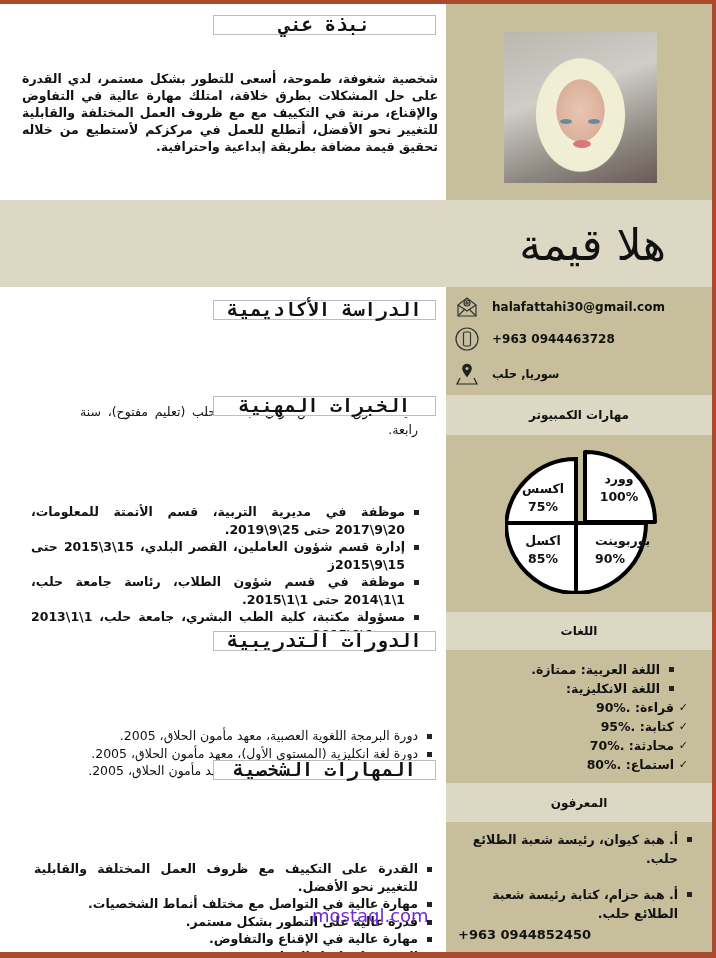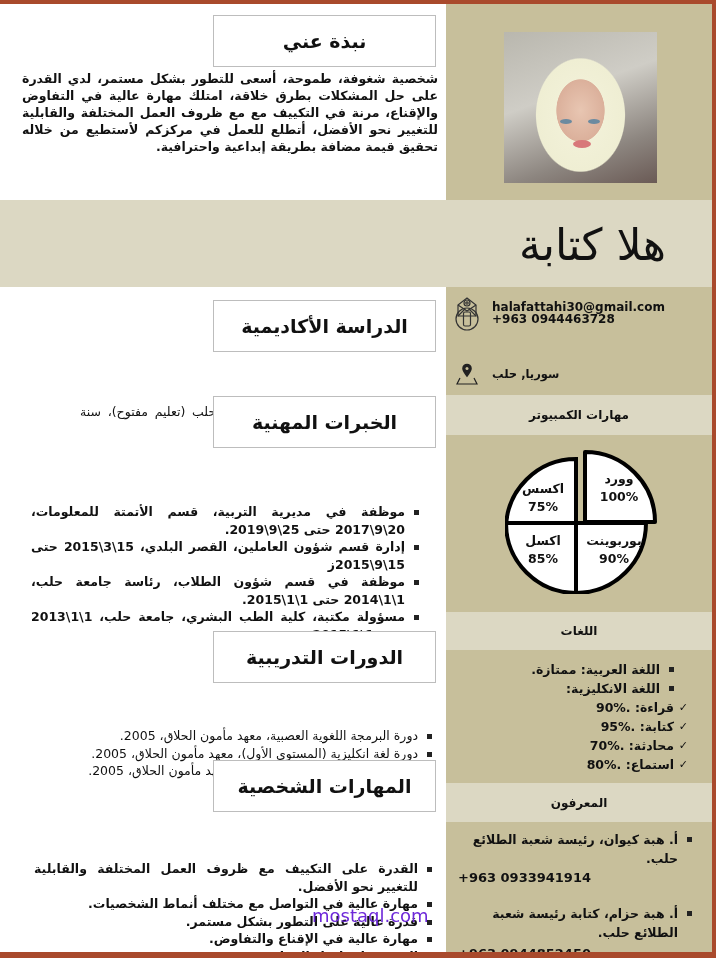--- a/index.html
+++ b/index.html
@@ -16,21 +16,21 @@
   .name-band { position: absolute; left: 0; top: 200px; width: 712px; height: 87px; background: #dcd8c3; }
   .name-text { position: absolute; right: 50px; top: 215px; font-size: 44px; font-family: "DejaVu Sans", sans-serif; font-weight: 400; color: #111; line-height: 60px; }
 
   .photo { position: absolute; left: 504px; top: 32px; width: 153px; height: 151px; overflow: hidden;
     background: radial-gradient(ellipse 34px 44px at 50% 52%, #e8c6b2 0%, #dbb09b 70%, transparent 72%),
                 radial-gradient(ellipse 55px 70px at 50% 55%, #f4f3dc 0%, #efeed3 80%, transparent 82%),
                 linear-gradient(160deg, #b9b7ae 0%, #cfcdc6 40%, #8d8680 75%, #6a5a55 100%); }
   .photo .lips { position: absolute; left: 69px; top: 108px; width: 18px; height: 8px; background: #d8787a; border-radius: 50%; }
   .photo .eye { position: absolute; top: 87px; width: 12px; height: 5px; background: #6b8aa0; border-radius: 50%; }
 
-  .sec-box { position: absolute; left: 213px; width: 223px; height: 52px; border: 1px solid #bdbdbd; background: #fff; display: flex; align-items: center; justify-content: center; }
+  .sec-box { position: absolute; left: 213px; width: 223px; height: 20px; border: 1px solid #bdbdbd; background: #fff; display: flex; align-items: center; justify-content: center; font-family: Liberation Mono, monospace; }
   .sec-box span { font-size: 19px; font-weight: 700; color: #111; }
 
   .para { position: absolute; left: 22px; width: 416px; font-size: 12.5px; font-weight: 700; line-height: 17px; text-align: justify; color: #111; }
 
   ul.list { position: absolute; list-style: none; font-size: 12.5px; font-weight: 700; line-height: 17.5px; color: #111; margin-top: 46px; }
   ul.list li { position: relative; padding-right: 16px; text-align: justify; }
   ul.list li::before { content: ""; position: absolute; right: 2px; top: 7px; width: 5px; height: 5px; background: #222; }
   ul.list.light li { font-weight: 400; }
 
   .contact-row { position: absolute; right: 12px; width: 250px; height: 30px; display: flex; align-items: center; justify-content: flex-end; gap: 12px; }
@@ -69,35 +69,35 @@
     <div class="eye" style="left:84px"></div>
     <div class="lips"></div>
   </div>
 
   <div class="sec-box" style="top:15px">
     <span>نبذة عني</span>
   </div>
   <p class="para" style="top:70px">شخصية شغوفة، طموحة، أسعى للتطور بشكل مستمر، لدي القدرة على حل المشكلات بطرق خلاقة، امتلك مهارة عالية في التفاوض والإقناع، مرنة في التكييف مع  مع ظروف العمل المختلفة والقابلية للتغيير نحو الأفضل، أتطلع للعمل في مركزكم لأستطيع من خلاله تحقيق قيمة مضافة  بطريقة إبداعية واحترافية.</p>
 
   <div class="name-band"></div>
-  <div class="name-text">هلا كتابة</div>
+  <div class="name-text">هلا قيمة</div>
 
   <div class="contact-row" style="top:292px">
     <span class="txt">halafattahi30@gmail.com</span>
     <span class="icon">
       <svg width="24" height="24" viewBox="0 0 24 24" fill="none" stroke="#333" stroke-width="1.2">
         <path d="M3 10 L12 3 L21 10 V21 H3 Z"></path>
           <path d="M3 10 L12 16 L21 10"></path>
           <path d="M3 21 L10 14 M21 21 L14 14"></path>
         <circle cx="12" cy="8" r="3"></circle>
           <circle cx="12" cy="8" r="1.2"></circle>
       </svg>
     </span>
   </div>
-  <div class="contact-row" style="top:304px">
+  <div class="contact-row" style="top:324px">
     <span class="txt">+963 0944463728</span>
     <span class="icon">
       <svg width="24" height="24" viewBox="0 0 24 24" fill="none" stroke="#333" stroke-width="1.2">
         <circle cx="12" cy="12" r="11"></circle>
           <rect x="8.5" y="5" width="7" height="14" rx="1.5"></rect>
       </svg>
     </span>
   </div>
   <div class="contact-row" style="top:359px">
     <span class="txt ar">سوريا, حلب</span>
@@ -125,21 +125,21 @@
       <path d="M71 81 L141 81 A70 70 0 0 1 71 151 Z" transform="translate(0,-6)" fill="#fff" stroke="#000" stroke-width="4"></path>
     </svg>
     <div style="position:absolute; left:84px; top:22px; width:60px; text-align:center; font-size:12.5px; font-weight:700; line-height:18px;">
       <div>وورد</div>
       <div style="direction:ltr">100%</div>
     </div>
     <div style="position:absolute; left:10px; top:32px; width:56px; text-align:center; font-size:12.5px; font-weight:700; line-height:18px;">
       <div>اكسس</div>
       <div style="direction:ltr">75%</div>
     </div>
-    <div style="position:absolute; left:74px; top:84px; width:70px; text-align:center; font-size:12.5px; font-weight:700; line-height:18px;">
+    <div style="position:absolute; left:90px; top:84px; width:70px; text-align:left; font-size:12.5px; font-weight:700; line-height:18px;">
       <div>بوربوينت</div>
       <div style="direction:ltr">90%</div>
     </div>
     <div style="position:absolute; left:10px; top:84px; width:56px; text-align:center; font-size:12.5px; font-weight:700; line-height:18px;">
       <div>اكسل</div>
       <div style="direction:ltr">85%</div>
     </div>
   </div>
 
   <div class="side-head" style="top:612px; height:38px">
@@ -154,21 +154,20 @@
       <div class="chk"><span>محادثة:</span> <span class="num">70%.</span></div>
       <div class="chk"><span>استماع:</span> <span class="num">80%.</span></div>
     </div>
   </div>
 
   <div class="side-head" style="top:783px; height:39px">
     <span>المعرفون</span>
   </div>
   <div class="ref-list">
     <div class="ref-item">أ. هبة كيوان، رئيسة شعبة الطلائع حلب.</div>
-    <div class="ref-phone">+963 0933941914</div>
     <div style="height:17px"></div>
     <div class="ref-item">أ. هبة حزام، كتابة رئيسة شعبة الطلائع حلب.</div>
     <div style="height:2px"></div>
     <div class="ref-phone">+963 0944852450</div>
   </div>
 
   <div class="sec-box" style="top:300px">
     <span>الدراسة الأكاديمية</span>
   </div>
   <ul class="list light" style="top:357px; left:80px; width:354px;">

